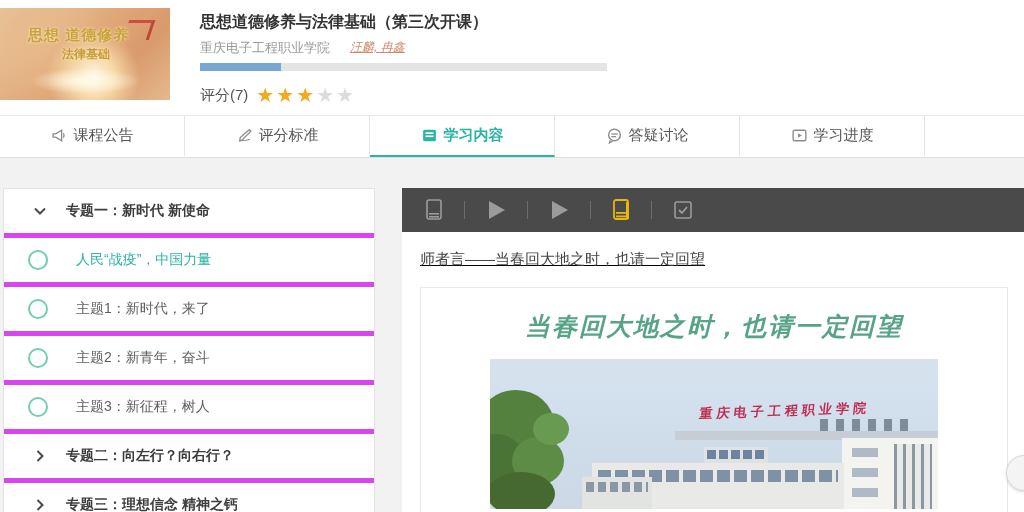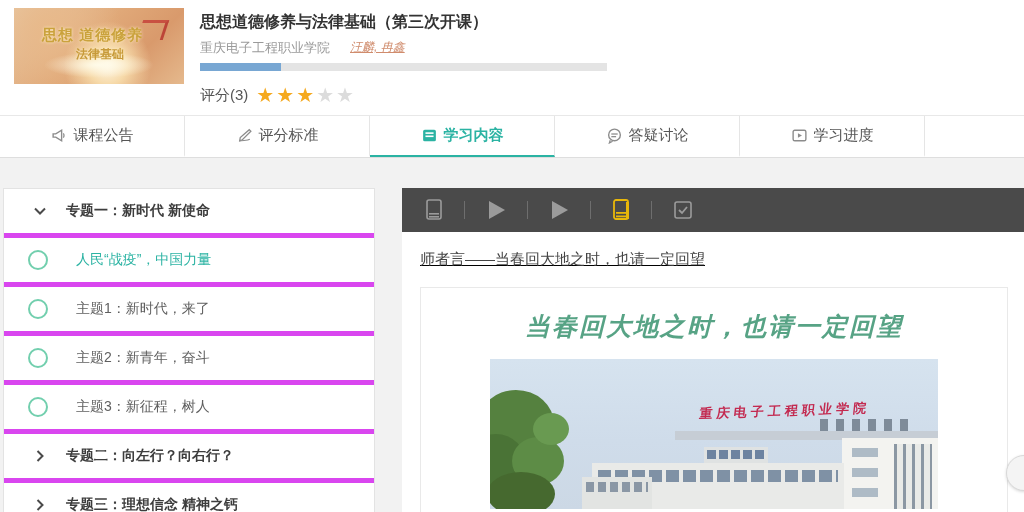--- a/index.html
+++ b/index.html
@@ -1,21 +1,21 @@
 <!DOCTYPE html>
 <html><head>
 <meta charset="utf-8">
 <style>
   * { margin:0; padding:0; box-sizing:border-box; }
   html,body { width:1024px; height:512px; overflow:hidden; background:#f2f2f2;
               font-family:"Liberation Sans","DejaVu Sans",sans-serif; }
 
   
   .header { position:absolute; left:0; top:0; width:1024px; height:115px; background:#fff; }
-  .thumb { position:absolute; left:14px; top:8px; width:170px; height:76px; overflow:hidden;
+  .thumb { position:absolute; left:0; top:8px; width:170px; height:92px; overflow:hidden;
            background:
              radial-gradient(circle at 55% 75%, #fff7e6 0%, #f6d9a8 18%, rgba(246,217,168,0) 40%),
              radial-gradient(circle at 20% 30%, #e8b98a 0%, rgba(232,185,138,0) 50%),
              linear-gradient(135deg,#e8c9a6 0%, #e0a878 45%, #d99a6c 70%, #e5b98d 100%); padding-left: 48px; }
   .thumb .t1 { position:absolute; left:28px; top:18px; color:#caa23c; font-size:15px; font-weight:bold;
                text-shadow:0 0 3px #fff0c8; letter-spacing:1px; }
   .thumb .t2 { position:absolute; left:62px; top:38px; color:#c79a39; font-size:12px; font-weight:bold;
                text-shadow:0 0 3px #ffeec0; }
   .thumb .book { position:absolute; right:18px; top:12px; width:26px; height:20px;
                  border-right:3px solid #b8372f; border-top:3px solid #c6443a; transform:skewX(-18deg); opacity:.85; }
@@ -103,21 +103,21 @@
     <div class="t2">法律基础</div>
     <div class="book"></div>
   </div>
   <div class="course-title">思想道德修养与法律基础（第三次开课）</div>
   <div class="school-row">重庆电子工程职业学院</div>
   <a class="teacher-link">汪麟, 冉鑫</a>
   <div class="progress-track">
     <div class="progress-fill" id="progress-fill" style="width: 20%;"></div>
   </div>
   <div class="rating-row">
-    <span class="rating-label">评分(3)</span>
+    <span class="rating-label">评分(7)</span>
     <span id="stars"><span class="star filled">★</span><span class="star filled">★</span><span class="star filled">★</span><span class="star empty">★</span><span class="star empty">★</span></span>
   </div>
 </div>
 
 <div class="tabbar">
   <div class="tab">
     <span class="ticon">
       <svg width="17" height="17" viewBox="0 0 16 16">
           <path d="M2 6.5v3h2.5L10 13V3L4.5 6.5H2z" fill="none" stroke="#8c8c8c" stroke-width="1.3"></path>
           <path d="M11.5 6c1 .8 1 3.2 0 4" fill="none" stroke="#8c8c8c" stroke-width="1.2"></path>

